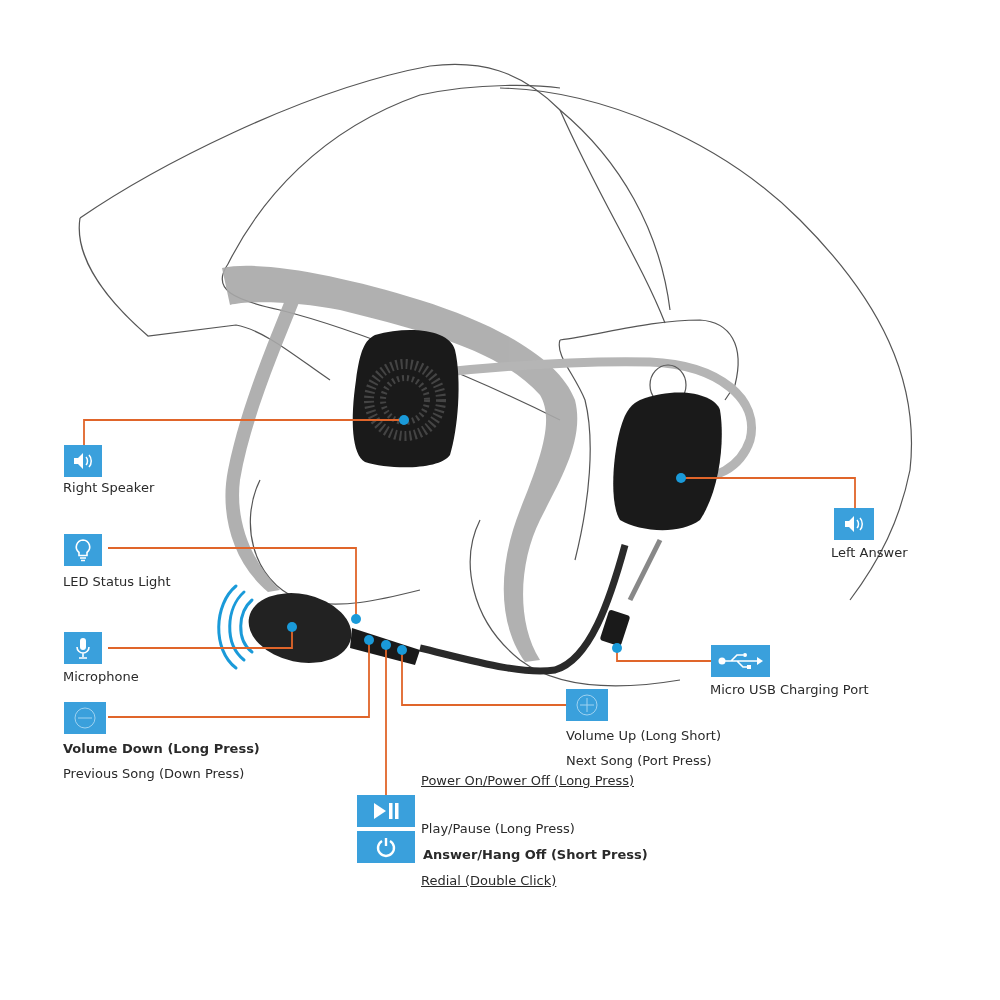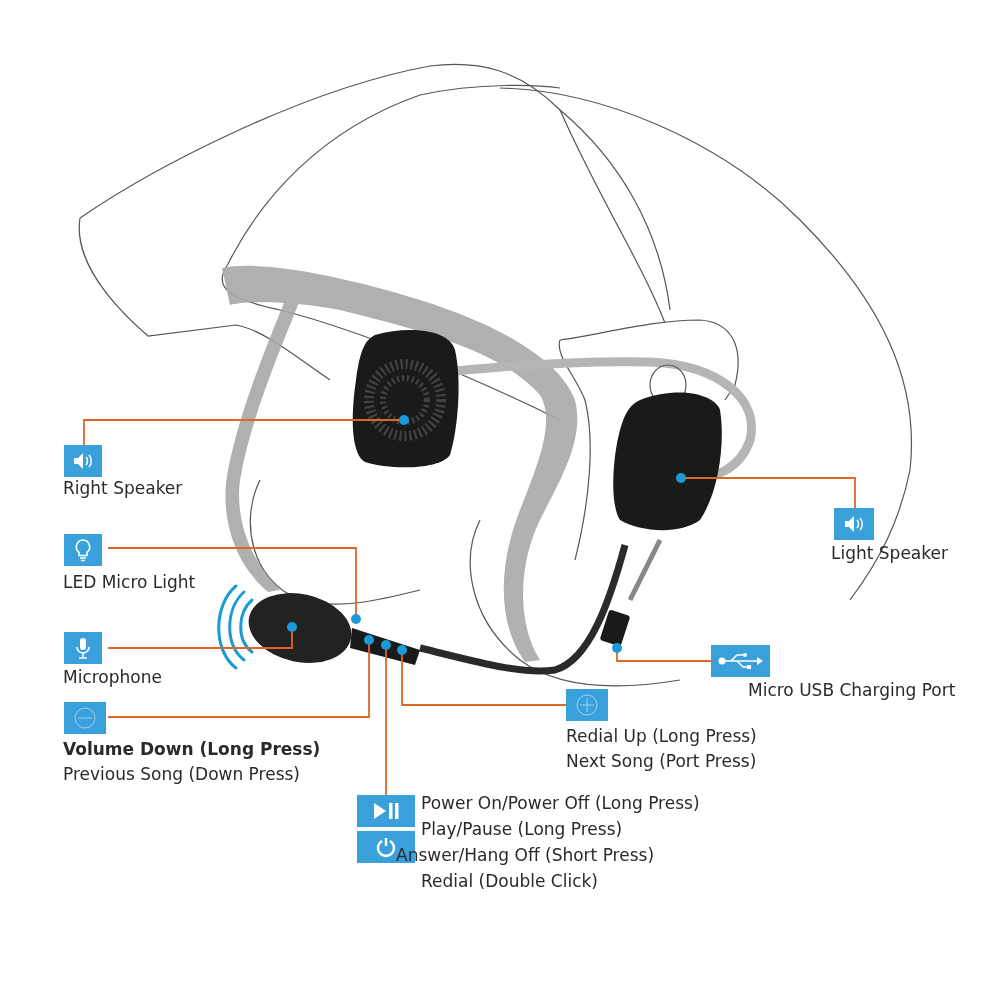--- a/index.html
+++ b/index.html
@@ -1,19 +1,19 @@
 <!DOCTYPE html>
 <html><head>
   <meta charset="utf-8">
   <style>
     html, body { margin:0; padding:0; background:#ffffff; }
     body { width:1000px; height:1000px; position:relative; overflow:hidden;
            font-family:"DejaVu Sans", "Liberation Sans", sans-serif; color:#2b2b2b; }
     #art { position:absolute; left:0; top:0; width:1000px; height:1000px; }
-    .label { position:absolute; font-size:17px; line-height:26px; white-space:nowrap; color:#2a2a2a; }
+    .label { position:absolute; font-size:13px; line-height:26px; white-space:nowrap; color:#2a2a2a; }
     .icon-box { position:absolute; background:#3aa0dc; display:flex; align-items:center; justify-content:center; }
     .icon-box svg { display:block; }
   </style>
 </head>
 <body>
 
 <svg id="art" viewBox="0 0 1000 1000" xmlns="http://www.w3.org/2000/svg">
 
   <g fill="none" stroke="#555" stroke-width="1.2">
     <path d="M80,218 C150,170 300,90 430,66 C480,60 520,70 560,110 C620,160 660,230 670,310"></path>
@@ -92,21 +92,21 @@
     </svg>
 </div>
 <div class="label" style="left:63px;top:475px;">Right Speaker</div>
 
 <div class="icon-box" style="left:64px;top:534px;width:38px;height:32px;">
   <svg width="20" height="24" viewBox="0 0 20 24">
       <path d="M10,2 a7,7 0 0 1 4,12.5 v3 h-8 v-3 a7,7 0 0 1 4,-12.5z" fill="none" stroke="#fff" stroke-width="1.6"></path>
       <path d="M7,20 h6 M8,22.5 h4" stroke="#fff" stroke-width="1.5"></path>
     </svg>
 </div>
-<div class="label" style="left:63px;top:569px;">LED Micro Light</div>
+<div class="label" style="left:63px;top:569px;">LED Status Light</div>
 
 <div class="icon-box" style="left:64px;top:632px;width:38px;height:32px;">
   <svg width="18" height="24" viewBox="0 0 18 24">
       <rect x="6" y="2" width="6" height="12" rx="3" fill="#fff"></rect>
       <path d="M3,11 a6,6 0 0 0 12,0 M9,17 v4 M5,22 h8" stroke="#fff" stroke-width="1.6" fill="none"></path>
     </svg>
 </div>
 <div class="label" style="left:63px;top:664px;text-align:right;">Microphone</div>
 
 <div class="icon-box" style="left:64px;top:702px;width:42px;height:32px;">
@@ -117,51 +117,51 @@
 </div>
 <div class="label" style="left:63px;top:736px;font-weight:bold;">Volume Down (Long Press)</div>
 <div class="label" style="left:63px;top:761px;">Previous Song (Down Press)</div>
 
 <div class="icon-box" style="left:834px;top:508px;width:40px;height:32px;">
   <svg width="26" height="22" viewBox="0 0 26 22">
       <path d="M4,8 h4 l5,-5 v16 l-5,-5 h-4z" fill="#fff"></path>
       <path d="M16,7 c2,2 2,6 0,8 M19,5 c3,3 3,9 0,12" stroke="#fff" stroke-width="1.5" fill="none"></path>
     </svg>
 </div>
-<div class="label" style="left:831px;top:540px;">Light Speaker</div>
+<div class="label" style="left:831px;top:540px;">Left Answer</div>
 
 <div class="icon-box" style="left:711px;top:645px;width:59px;height:32px;">
   <svg width="48" height="20" viewBox="0 0 48 20">
       <circle cx="5" cy="10" r="3.5" fill="#fff"></circle>
       <path d="M8,10 h32 M14,10 l6,-6 h6 M20,10 l6,6 h4" stroke="#fff" stroke-width="1.6" fill="none"></path>
       <circle cx="28" cy="4" r="2" fill="#fff"></circle>
       <rect x="30" y="14" width="4" height="4" fill="#fff"></rect>
       <path d="M40,6 l6,4 l-6,4z" fill="#fff"></path>
     </svg>
 </div>
-<div class="label" style="left:710px;top:677px;margin-left:38px;">Micro USB Charging Port</div>
+<div class="label" style="left:710px;top:677px;">Micro USB Charging Port</div>
 
 <div class="icon-box" style="left:566px;top:689px;width:42px;height:32px;">
   <svg width="24" height="24" viewBox="0 0 24 24">
       <circle cx="12" cy="12" r="10" fill="none" stroke="#9fd2f0" stroke-width="1"></circle>
       <path d="M5,12 h14 M12,5 v14" stroke="#9fd2f0" stroke-width="1"></path>
     </svg>
 </div>
-<div class="label" style="left:566px;top:723px;">Redial Up (Long Press)</div>
+<div class="label" style="left:566px;top:723px;">Volume Up (Long Short)</div>
 <div class="label" style="left:566px;top:748px;">Next Song (Port Press)</div>
 
 <div class="icon-box" style="left:357px;top:795px;width:58px;height:32px;">
   <svg width="28" height="18" viewBox="0 0 28 18">
       <path d="M2,1 l12,8 l-12,8z" fill="#fff"></path>
       <rect x="17" y="1" width="3.5" height="16" fill="#fff"></rect>
       <rect x="23" y="1" width="3.5" height="16" fill="#fff"></rect>
     </svg>
 </div>
 <div class="icon-box" style="left:357px;top:831px;width:58px;height:32px;">
   <svg width="22" height="22" viewBox="0 0 22 22">
       <path d="M7,5 a8,8 0 1 0 8,0" stroke="#fff" stroke-width="2.4" fill="none"></path>
       <path d="M11,2 v8" stroke="#fff" stroke-width="2.4"></path>
     </svg>
 </div>
-<div class="label" style="left:421px;top:790px;">Power On/Power Off (Long Press)</div>
+<div class="label" style="left:421px;top:768px;text-decoration:underline;">Power On/Power Off (Long Press)</div>
 <div class="label" style="left:421px;top:816px;">Play/Pause (Long Press)</div>
-<div class="label" style="left:396px;top:842px;">Answer/Hang Off (Short Press)</div>
-<div class="label" style="left:421px;top:868px;">Redial (Double Click)</div>
+<div class="label" style="left:423px;top:842px;font-weight:bold;">Answer/Hang Off (Short Press)</div>
+<div class="label" style="left:421px;top:868px;text-decoration:underline;">Redial (Double Click)</div>
 
 </body></html>

